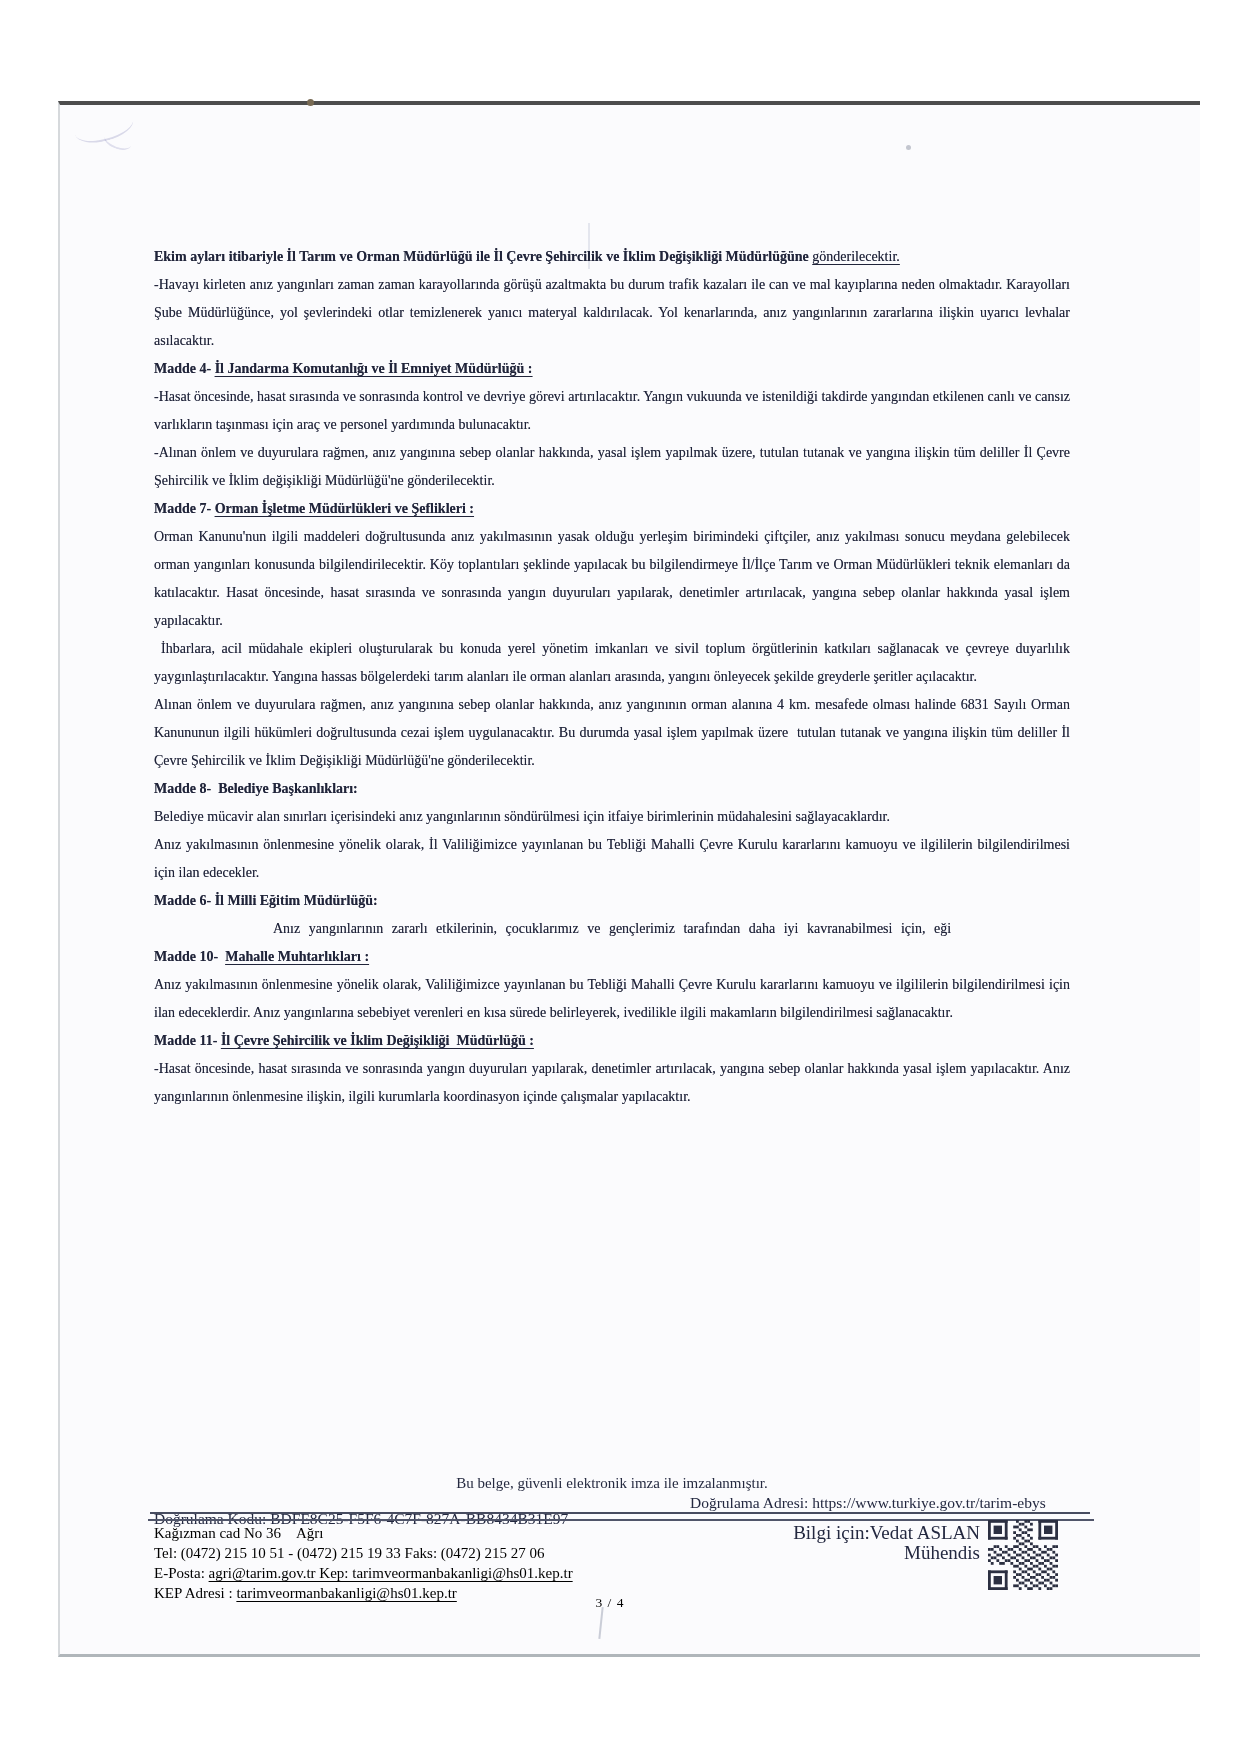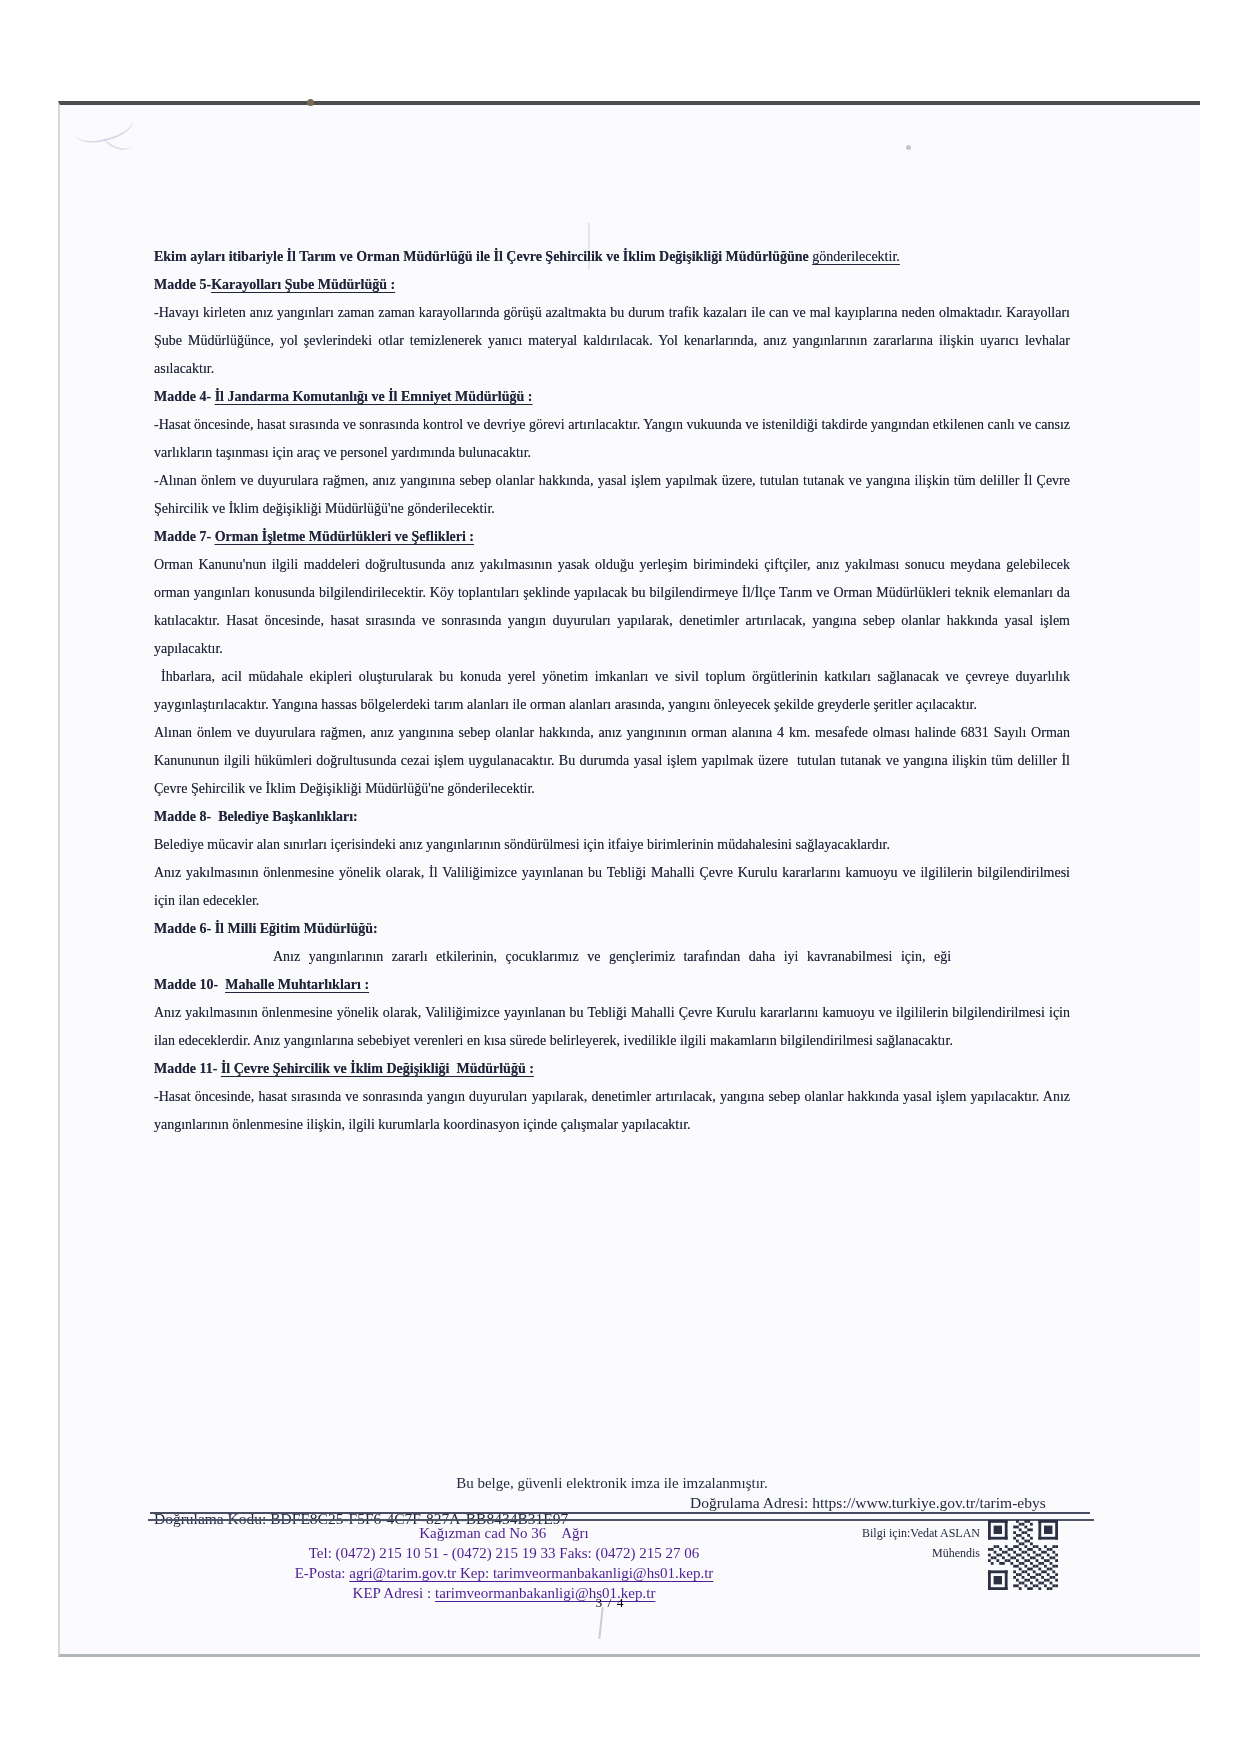--- a/index.html
+++ b/index.html
@@ -32,27 +32,27 @@
     position:absolute;left:94px;top:1370px;width:916px;text-align:center;
     font-size:15px;color:#252a40;
   }
   .verif-row{position:absolute;left:94px;top:1389px;width:940px;font-size:15.5px;color:#232840;}
   .verif-code{position:absolute;left:0;top:16px;white-space:nowrap;}
   .verif-addr{position:absolute;left:536px;top:0;white-space:nowrap;}
   .rule-a{position:absolute;left:90px;top:1407px;width:940px;height:1.5px;background:#474c60;}
   .rule-b{position:absolute;left:88px;top:1414px;width:946px;height:1.5px;background:#50556a;}
   .footer-address{
     position:absolute;left:94px;top:1418px;width:700px;
-    font-size:15px;line-height:20px;color:#4c1d95;white-space:pre;
-    text-align:center;
+    font-size:15px;line-height:20px;color:#000000;white-space:pre;
+    text-align:left;
   }
   .footer-address .block{white-space:pre;}
   .footer-contact{
     position:absolute;left:700px;top:1418px;width:220px;text-align:right;
-    font-size:12px;line-height:20px;color:#232840;
+    font-size:19px;line-height:20px;color:#232840;
   }
   .qr{position:absolute;left:928px;top:1415px;width:70px;height:70px;}
   .page-number{
     position:absolute;left:0;top:1490px;width:1100px;text-align:center;
     font-size:13.5px;color:#000000;letter-spacing:1px;
   }
   
   .dot-top{position:absolute;left:247px;top:-6px;width:7px;height:7px;background:#786a54;border-radius:50%;}
   .dot-right{position:absolute;left:846px;top:40px;width:5px;height:5px;background:#c3c6cf;border-radius:50%;}
   .mark-left1{position:absolute;left:14px;top:8px;width:60px;height:26px;border-bottom:2px solid rgba(140,140,190,.30);border-radius:50%;transform:rotate(-15deg);}
@@ -67,21 +67,20 @@
 
   <div class="dot-top"></div>
   <div class="dot-right"></div>
   <div class="mark-left1"></div>
   <div class="mark-left2"></div>
   <div class="crease"></div>
   <div class="crease2"></div>
 
   <div class="doc-body">
       <div class="block"><span class="b">Ekim ayları itibariyle İl Tarım ve Orman Müdürlüğü ile İl Çevre Şehircilik ve İklim Değişikliği Müdürlüğüne </span><span class="u">gönderilecektir.</span></div>
-      <div class="block"><span class="b">Madde 5-</span><span class="b u">Karayolları Şube Müdürlüğü :</span></div>
       <div class="block"><span>-Havayı kirleten anız yangınları zaman zaman karayollarında görüşü azaltmakta bu durum trafik kazaları ile can ve mal kayıplarına neden olmaktadır. Karayolları Şube Müdürlüğünce, yol şevlerindeki otlar temizlenerek yanıcı materyal kaldırılacak. Yol kenarlarında, anız yangınlarının zararlarına ilişkin uyarıcı levhalar asılacaktır.</span></div>
       <div class="block"><span class="b">Madde 4- </span><span class="b u">İl Jandarma Komutanlığı ve İl Emniyet Müdürlüğü :</span></div>
       <div class="block"><span>-Hasat öncesinde, hasat sırasında ve sonrasında kontrol ve devriye görevi artırılacaktır. Yangın vukuunda ve istenildiği takdirde yangından etkilenen canlı ve cansız varlıkların taşınması için araç ve personel yardımında bulunacaktır.</span></div>
       <div class="block"><span>-Alınan önlem ve duyurulara rağmen, anız yangınına sebep olanlar hakkında, yasal işlem yapılmak üzere, tutulan tutanak ve yangına ilişkin tüm deliller İl Çevre Şehircilik ve İklim değişikliği Müdürlüğü'ne gönderilecektir.</span></div>
       <div class="block"><span class="b">Madde 7- </span><span class="b u">Orman İşletme Müdürlükleri ve Şeflikleri :</span></div>
       <div class="block"><span>Orman Kanunu'nun ilgili maddeleri doğrultusunda anız yakılmasının yasak olduğu yerleşim birimindeki çiftçiler, anız yakılması sonucu meydana gelebilecek orman yangınları konusunda bilgilendirilecektir. Köy toplantıları şeklinde yapılacak bu bilgilendirmeye İl/İlçe Tarım ve Orman Müdürlükleri teknik elemanları da katılacaktır. Hasat öncesinde, hasat sırasında ve sonrasında yangın duyuruları yapılarak, denetimler artırılacak, yangına sebep olanlar hakkında yasal işlem yapılacaktır.</span></div>
       <div class="block indent"><span>İhbarlara, acil müdahale ekipleri oluşturularak bu konuda yerel yönetim imkanları ve sivil toplum örgütlerinin katkıları sağlanacak ve çevreye duyarlılık yaygınlaştırılacaktır. Yangına hassas bölgelerdeki tarım alanları ile orman alanları arasında, yangını önleyecek şekilde greyderle şeritler açılacaktır.</span></div>
       <div class="block"><span>Alınan önlem ve duyurulara rağmen, anız yangınına sebep olanlar hakkında, anız yangınının orman alanına 4 km. mesafede olması halinde 6831 Sayılı Orman Kanununun ilgili hükümleri doğrultusunda cezai işlem uygulanacaktır. Bu durumda yasal işlem yapılmak üzere&nbsp; tutulan tutanak ve yangına ilişkin tüm deliller İl Çevre Şehircilik ve İklim Değişikliği Müdürlüğü'ne gönderilecektir.</span></div>
       <div class="block"><span class="b">Madde 8-&nbsp; Belediye Başkanlıkları:</span></div>
       <div class="block"><span>Belediye mücavir alan sınırları içerisindeki anız yangınlarının söndürülmesi için itfaiye birimlerinin müdahalesini sağlayacaklardır.</span></div>

